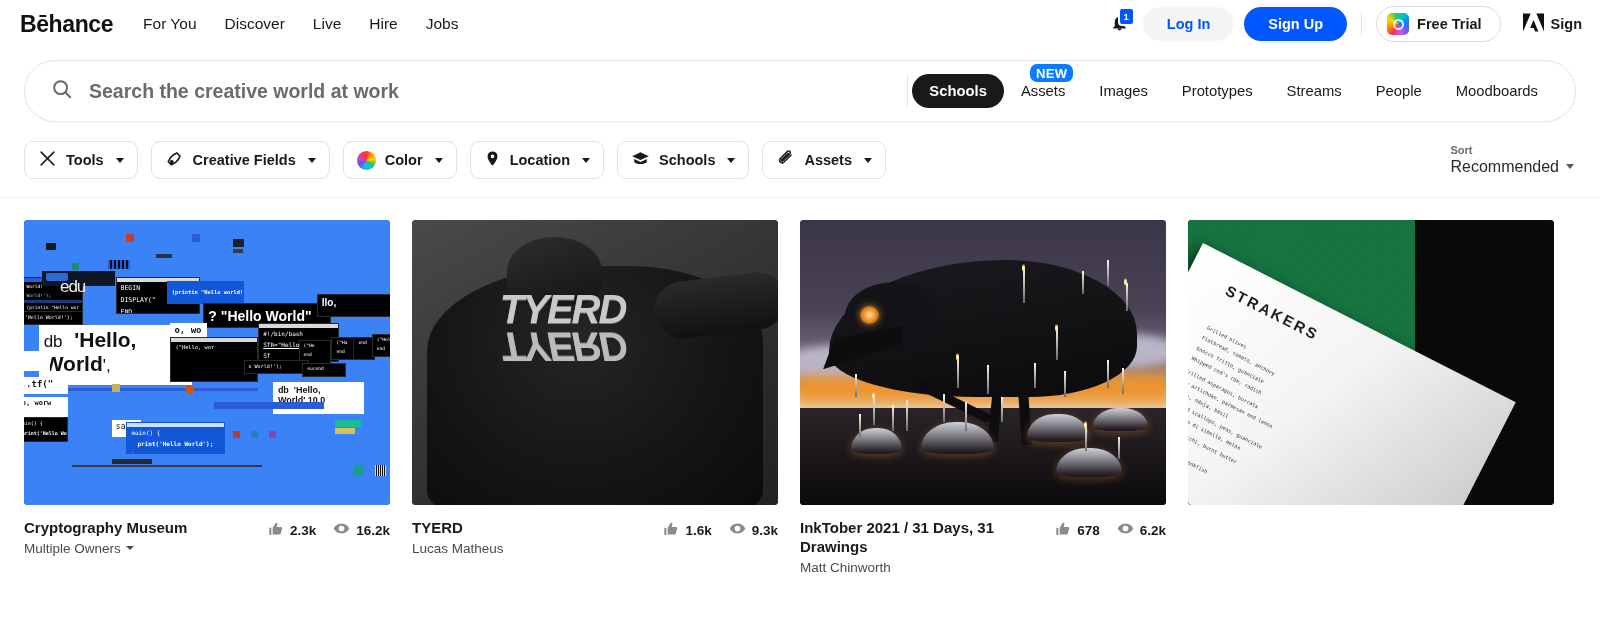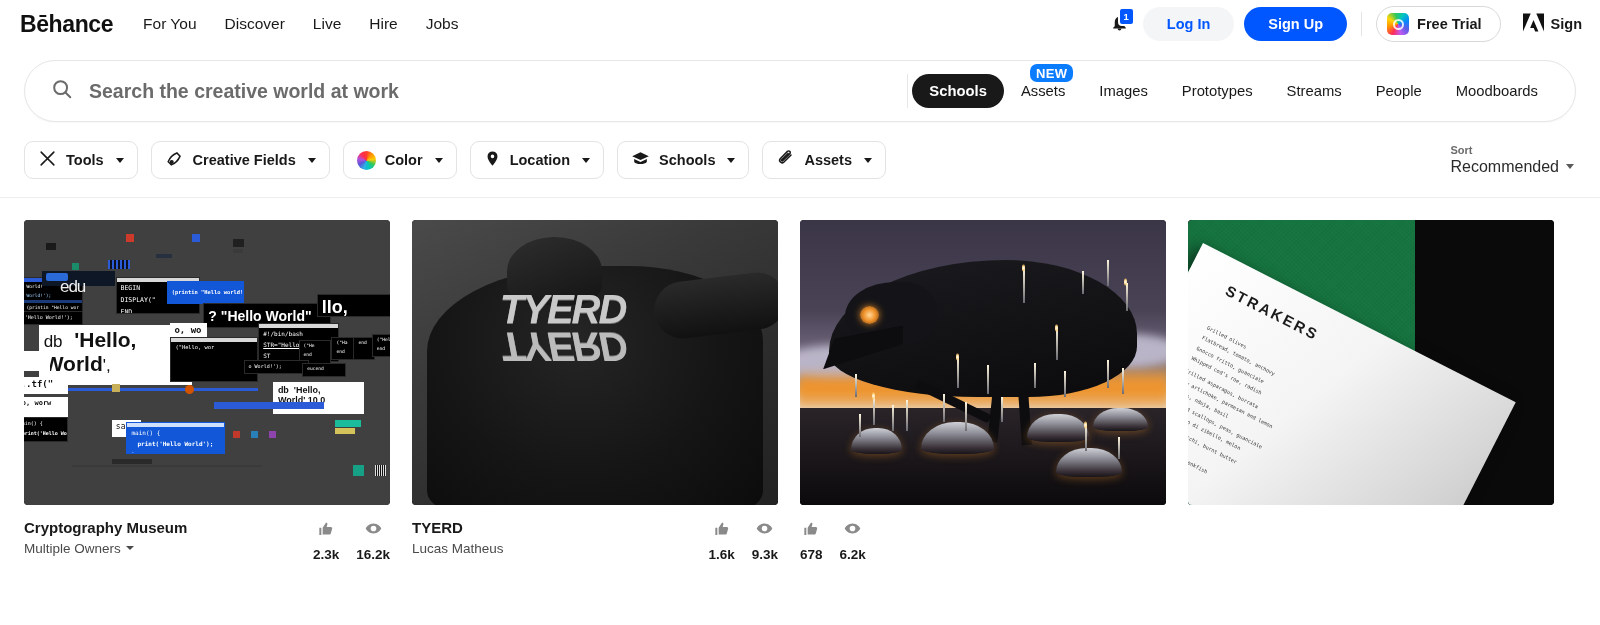--- a/index.html
+++ b/index.html
@@ -151,26 +151,26 @@
     font-size:15px; font-weight:700; color:#191919; line-height:1.26;
     cursor:pointer;
   }
   .owner-row { display:flex; align-items:center; gap:5px; margin-top:3px; }
   .owner { font-size:13.5px; color:#4a4a4a; cursor:pointer; }
   .owner-caret {
     width:0; height:0; border-left:4px solid transparent; border-right:4px solid transparent;
     border-top:4.5px solid #4a4a4a;
   }
   .stats { display:flex; align-items:center; gap:17px; padding-top:1px; }
-  .stat { display:flex; align-items:center; gap:6px;flex-direction:column; }
+  .stat { display:flex; align-items:center; gap:6px; }
   .stat-num { font-size:13.5px; font-weight:700; color:#191919; }
 
   
   
-  .art-code { position:absolute; inset:0; background:#404040; }
+  .art-code { position:absolute; inset:0; background:#3b82f6; }
   .cw {
     position:absolute; background:#000; border:1px solid #2a2a2a;
     color:#fff; font-family:"DejaVu Sans Mono", monospace;
     overflow:hidden; white-space:nowrap;
   }
   .cw.blue { background:#1157d8; border-color:#1157d8; }
   .cw .bar { height:4px; background:#1157d8; width:100%; }
   .cw .tbar { height:4px; background:#d8d8d8; width:100%; }
   .cw .tx { padding:2px 4px; }
   .px { position:absolute; }
@@ -446,21 +446,21 @@
             <div class="tx">DISPLAY("</div>
             <div class="tx">END</div>
         </div>
         <div class="cw blue" style="left:39%;top:21.5%;width:21%;height:8%;font-size:5.4px;font-weight:bold;">
           <div class="tx" style="padding-top:7px;">(printin "Hello world!")</div>
         </div>
         <div class="cw" style="left:49%;top:29%;width:35%;height:9%;font-family:'Liberation Sans',sans-serif;">
           <div class="tx" style="font-size:14px;font-weight:700;padding-top:4px;">? "Hello World"</div>
         </div>
         <div class="cw" style="left:80%;top:26%;width:24%;height:8%;font-size:5.6px;">
-          <div class="tx" style="font-family:'Liberation Sans',sans-serif;font-size:18px;font-weight:700;">llo,</div>
+          <div class="tx" style="font-family:'Liberation Sans',sans-serif;font-size:10px;font-weight:700;">llo,</div>
         </div>
         <div class="cw" style="left:-2%;top:32%;width:18%;height:5%;font-size:5px;">
           <div class="tx">('Hello World!');</div>
         </div>
         <div class="cw" style="left:4%;top:37%;width:42%;height:21%;background:#fff;border:none;">
           <div class="tx" style="color:#111;font-family:'Liberation Sans',sans-serif;font-size:8px;padding:3px 5px;">
             <span style="font-size:17px;">db&nbsp;&nbsp;</span>
             <b style="font-size:21px;">'Hello,</b><br>
             <b style="font-size:21px;">World</b><span style="font-size:17px;">',</span>
           </div>
@@ -653,20 +653,26 @@
         <div class="candle" style="left:39%;top:61%;height:10%;"></div>
         <div class="candle" style="left:45%;top:64%;height:10%;"></div>
         <div class="candle" style="left:55%;top:62%;height:9%;"></div>
         <div class="candle" style="left:16%;top:68%;height:8%;"></div>
         <div class="candle" style="left:78%;top:72%;height:9%;"></div>
         <div class="flame" style="left:77.6%;top:70.5%;"></div>
         <div class="candle" style="left:87%;top:76%;height:8%;"></div>
       </div>
     </div>
     <div class="meta">
+      <div class="meta-left">
+        <div class="title">InkTober 2021 / 31 Days, 31 Drawings</div>
+        <div class="owner-row">
+          <span class="owner">Matt Chinworth</span>
+        </div>
+      </div>
       <div class="stats">
         <div class="stat">
           <span>
             <svg width="16" height="16" viewBox="0 0 24 24" fill="#8a8a8a">
               <path d="M2 10h3v11H2zM7 10.2 11.6 3c.9-1.3 3 .2 2.6 1.6L13 9h6.2c1.4 0 2.4 1.3 2 2.6l-2 7c-.3 1-1.2 1.7-2.2 1.7H7V10.2z"></path>
             </svg>
           </span>
           <span class="stat-num">678</span>
         </div>
         <div class="stat">

